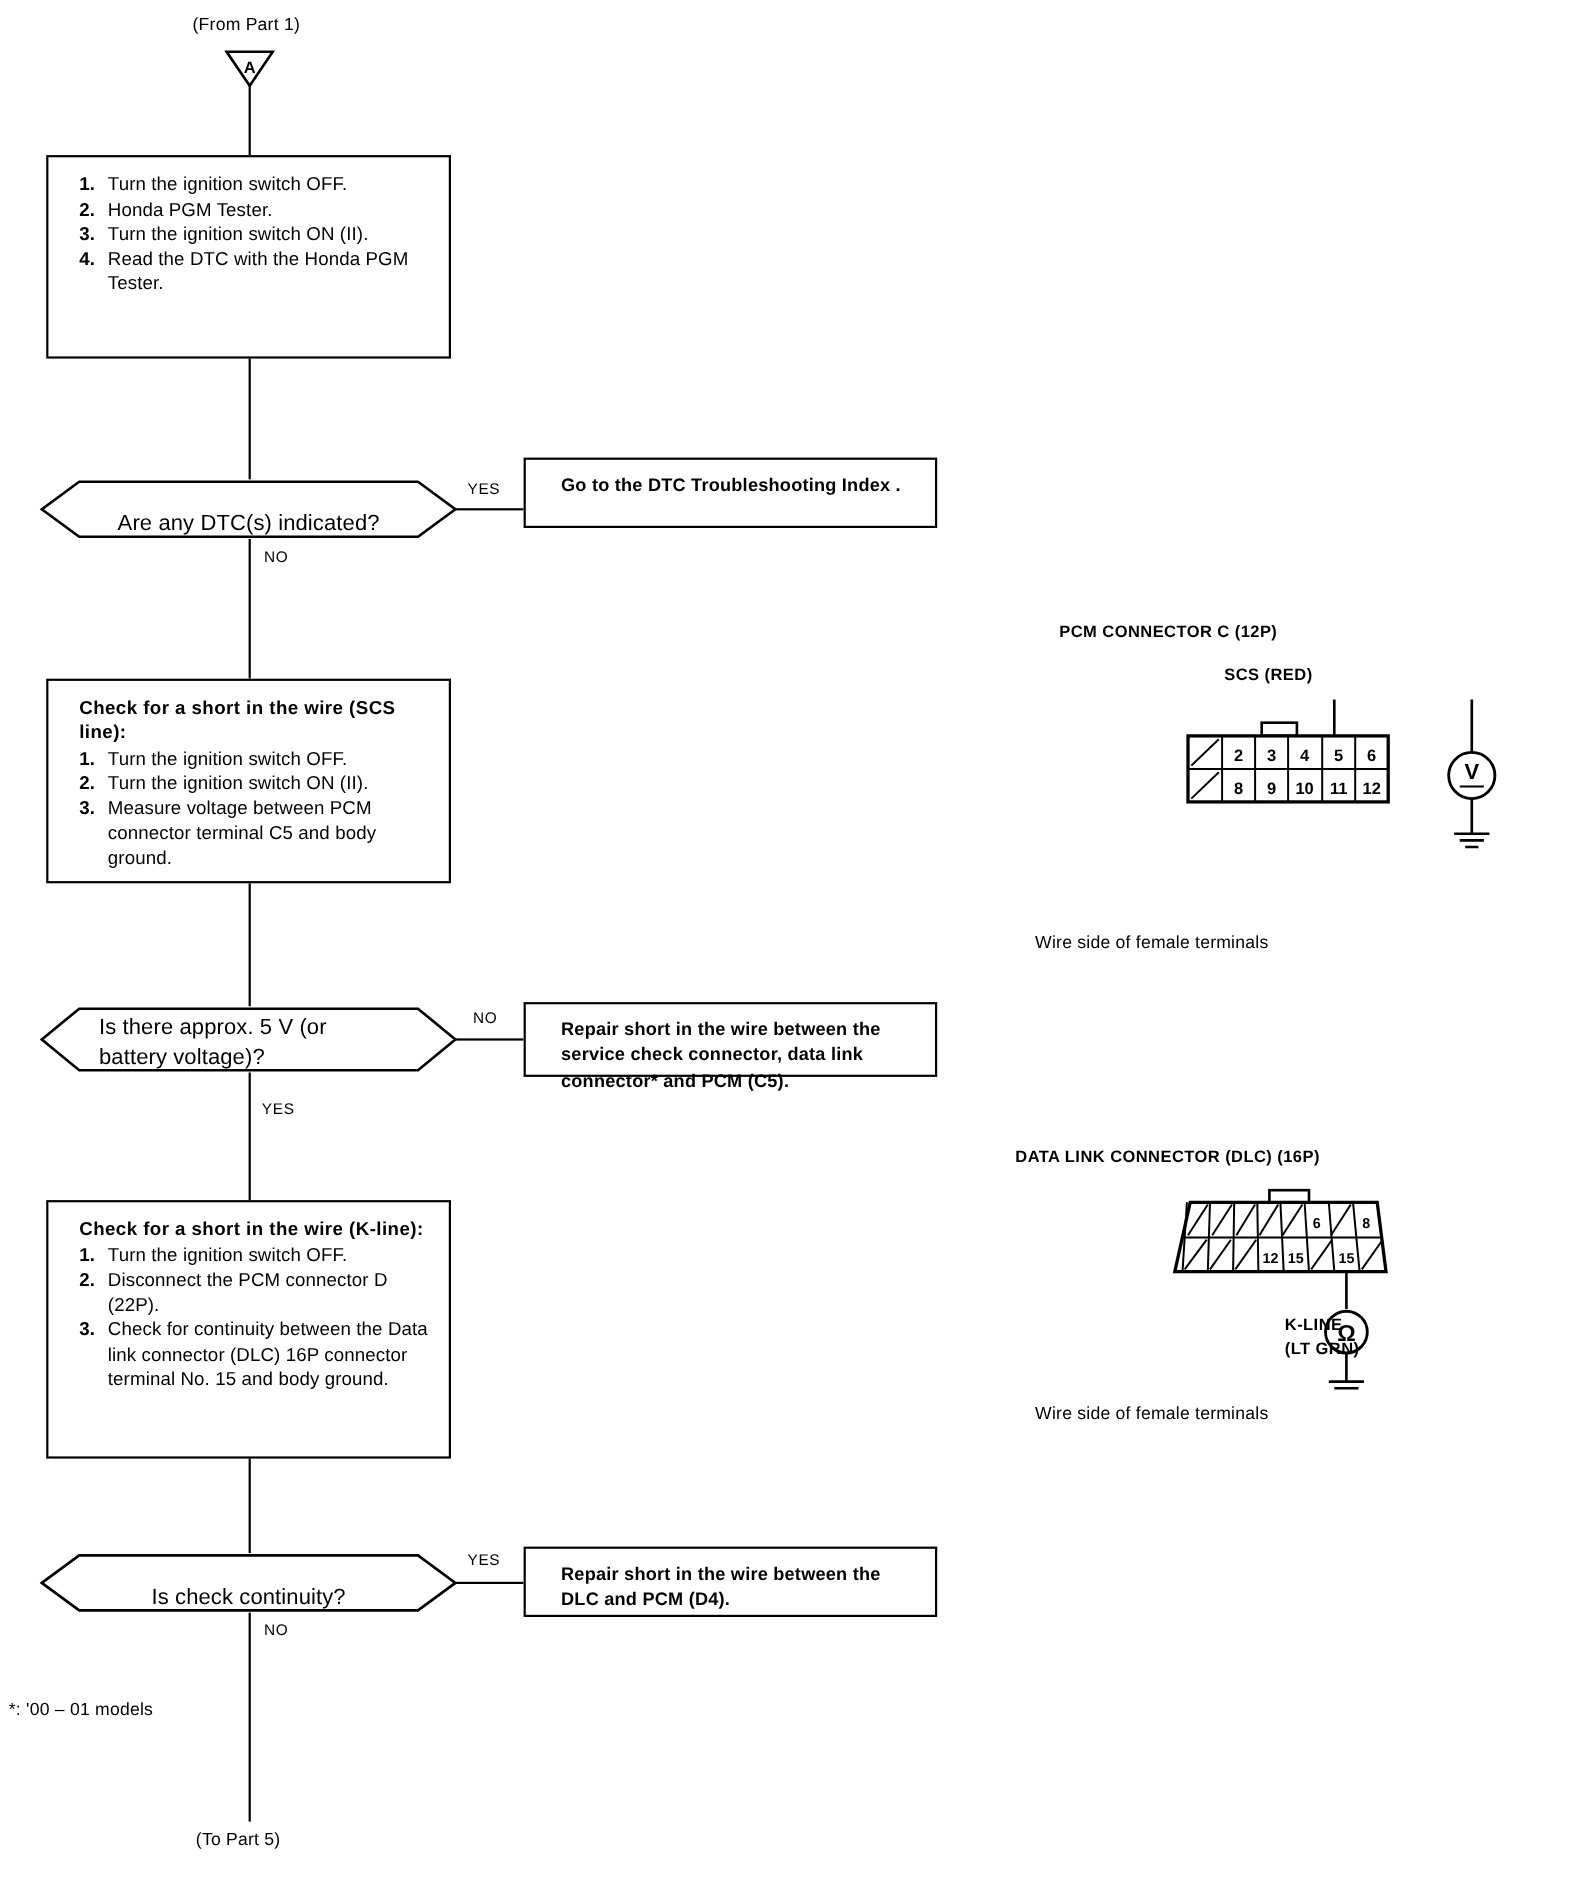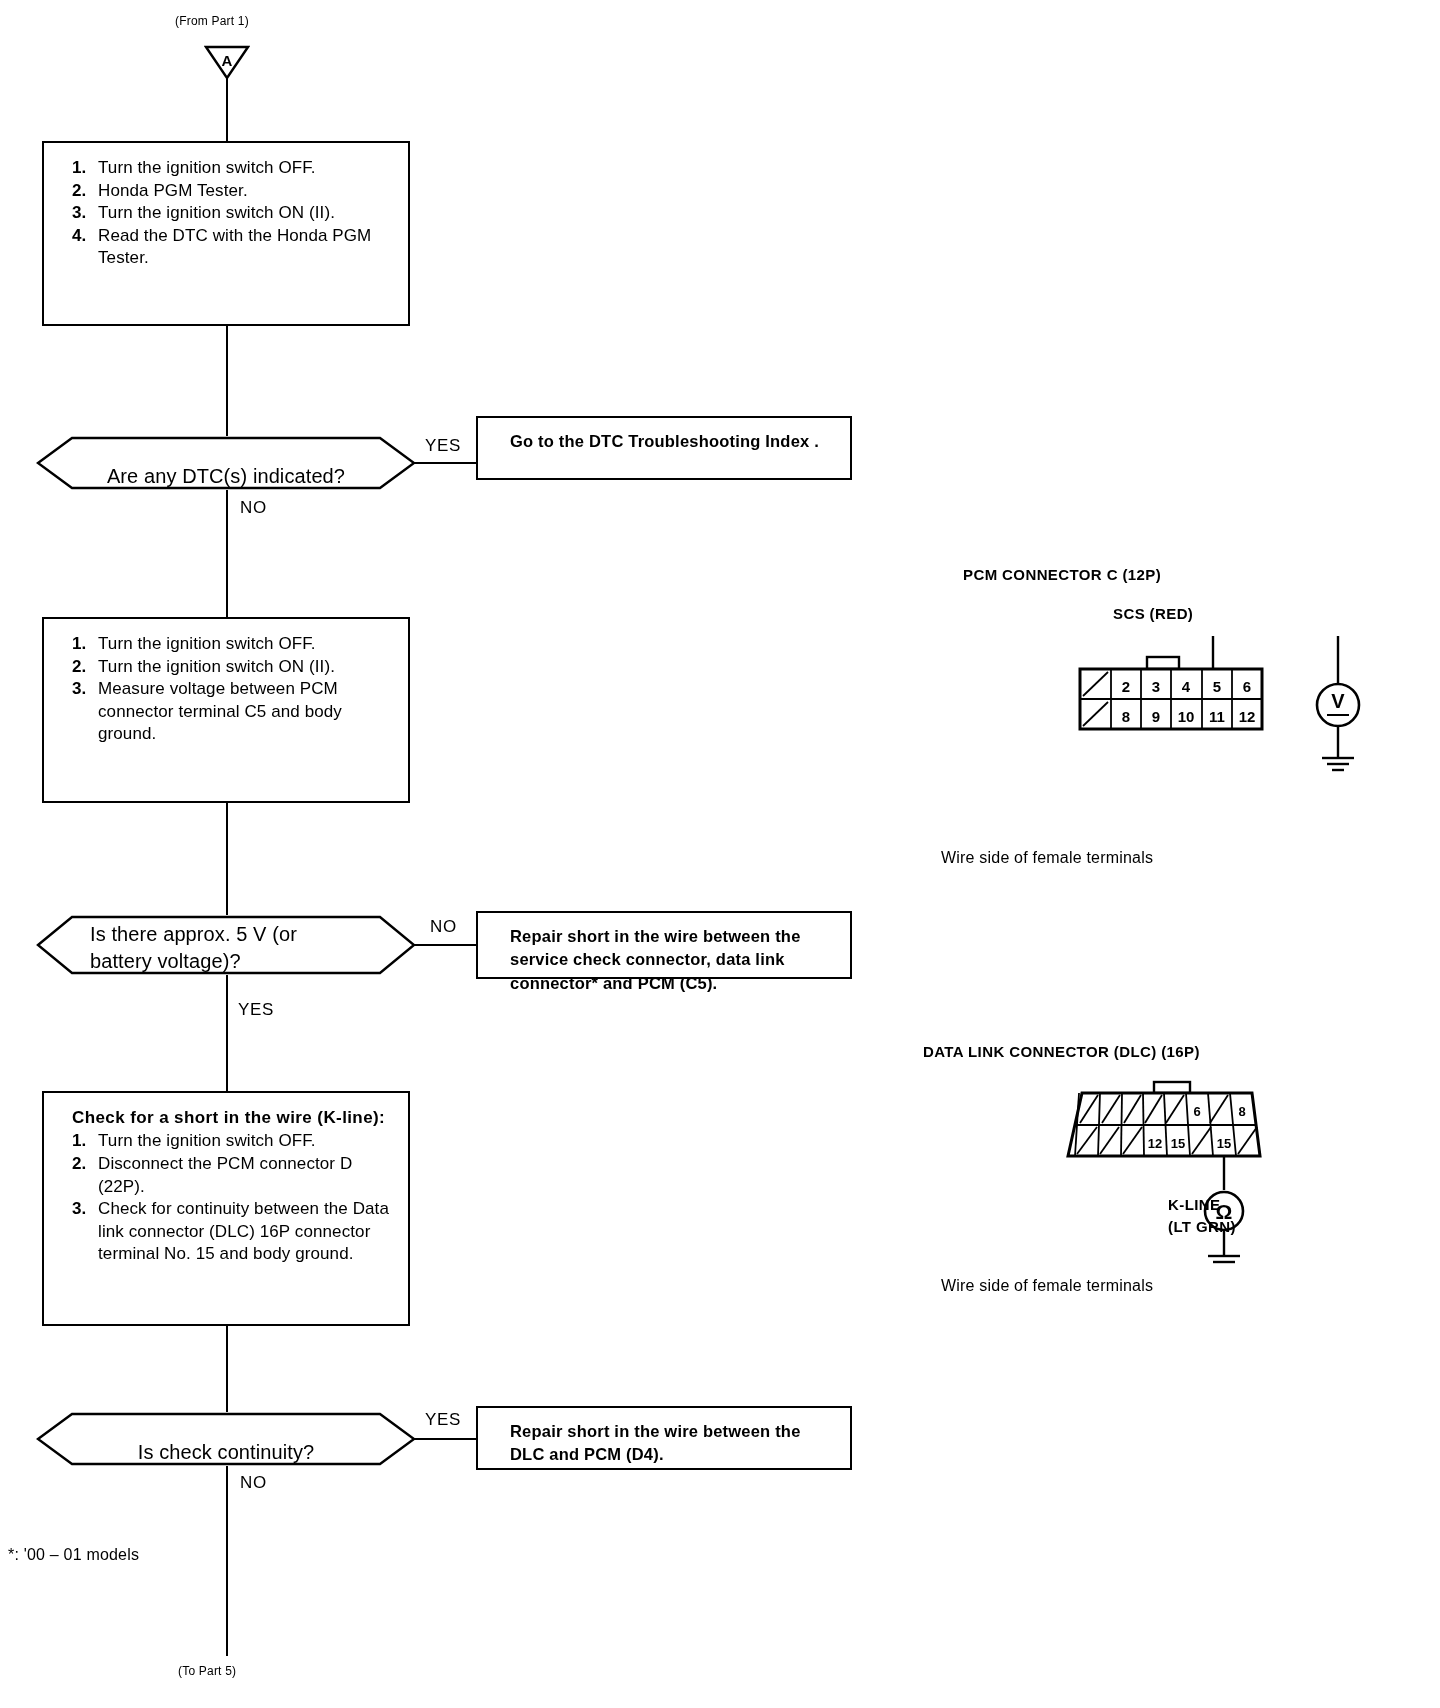--- a/index.html
+++ b/index.html
@@ -97,21 +97,21 @@
   }
   .decision .dec-label {
     position: relative;
     z-index: 2;
     padding: 0 46px;
   }
 
   
   .branch-label {
     position: absolute;
-    font-size: 17px;
+    font-size: 14px;
     letter-spacing: .6px;
   }
 
   
   .caption {
     position: absolute;
     font-size: 16px;
     letter-spacing: .2px;
     white-space: nowrap;
   }
@@ -132,21 +132,21 @@
     font-size: 15px;
   }
   .conn-num-sm {
     font-family: "Liberation Sans", sans-serif;
     font-weight: bold;
     font-size: 13px;
   }
 
   .page-ref {
     position: absolute;
-    font-size: 12px;
+    font-size: 16px;
     letter-spacing: .2px;
     white-space: nowrap;
   }
 </style>
 </head>
 <body>
 
 <div id="page">
 
   <div class="page-ref" style="left:175px; top:14px;">(From Part 1)</div>
@@ -194,20 +194,21 @@
   <div class="branch-label" style="left:425px; top:436px;">YES</div>
 
   <div class="action-box" style="left:476px; top:416px; width:376px; height:64px;">
     <span>Go to the DTC Troubleshooting Index .</span>
   </div>
 
   <div class="branch-label" style="left:240px; top:498px;">NO</div>
   <div class="vline" style="left:226px; top:490px; height:127px;"></div>
 
   <div class="proc-box" style="left:42px; top:617px; width:368px; height:186px;">
+    <div class="proc-title">Check for a short in the wire (SCS line):</div>
     <ul class="proc-list">
       <li>
         <span class="num">1.</span>
         <span class="txt">Turn the ignition switch OFF.</span>
       </li>
       <li>
         <span class="num">2.</span>
         <span class="txt">Turn the ignition switch ON (II).</span>
       </li>
       <li>

